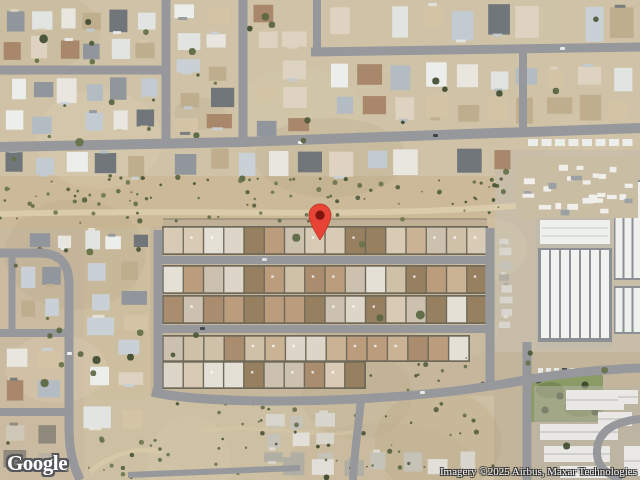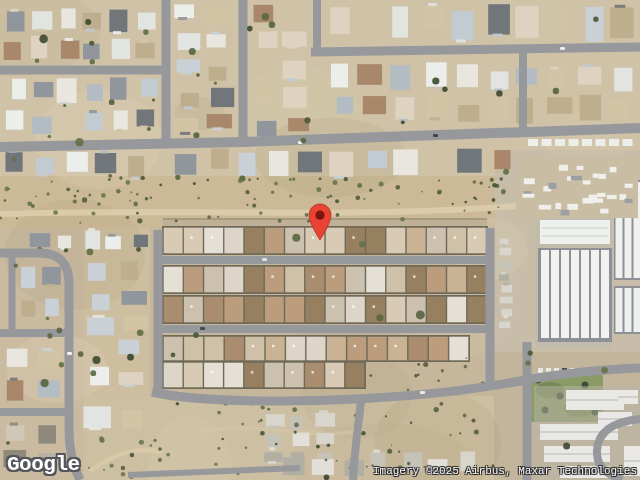--- a/index.html
+++ b/index.html
@@ -1,18 +1,18 @@
 <!DOCTYPE html>
 <html><head>
 <meta charset="utf-8">
 <style>
   html,body{margin:0;padding:0;background:#000;}
   .viewport{
     position:relative;width:640px;height:480px;overflow:hidden;
-    font-family:Liberation Mono, monospace;background:#cdbea0;
+    font-family:Liberation Serif, serif;background:#cdbea0;
   }
   #map{position:absolute;left:0;top:0;width:640px;height:480px;display:block;cursor:grab;}
   .marker{position:absolute;width:24px;height:38px;pointer-events:auto;cursor:pointer;}
   .google-logo{
     position:absolute;left:7px;bottom:4px;
     font-size:21px;font-weight:bold;letter-spacing:-0.5px;color:#fff;cursor:pointer;
     text-shadow:
       -2px -2px 0 #55565a, 2px -2px 0 #55565a, -2px 2px 0 #55565a, 2px 2px 0 #55565a,
       -2px 0 0 #55565a, 2px 0 0 #55565a, 0 -2px 0 #55565a, 0 2px 0 #55565a,
       0 0 3px #55565a;

